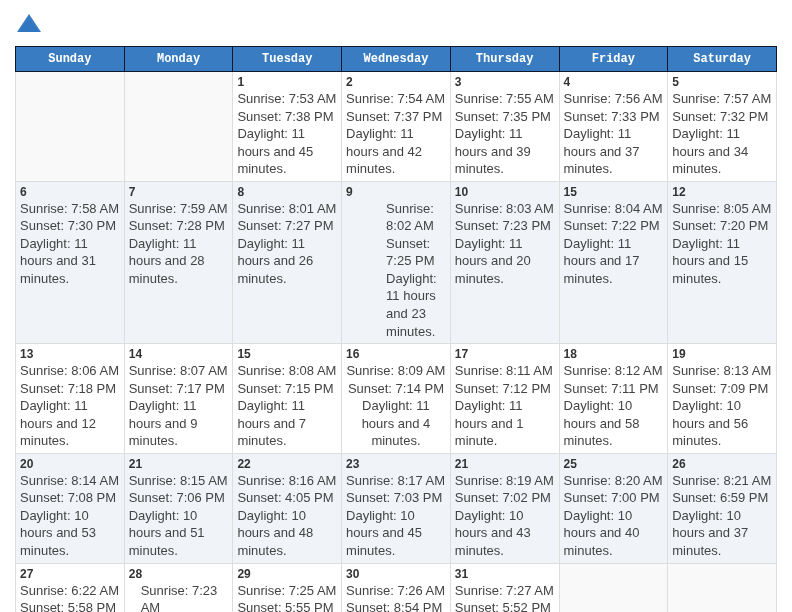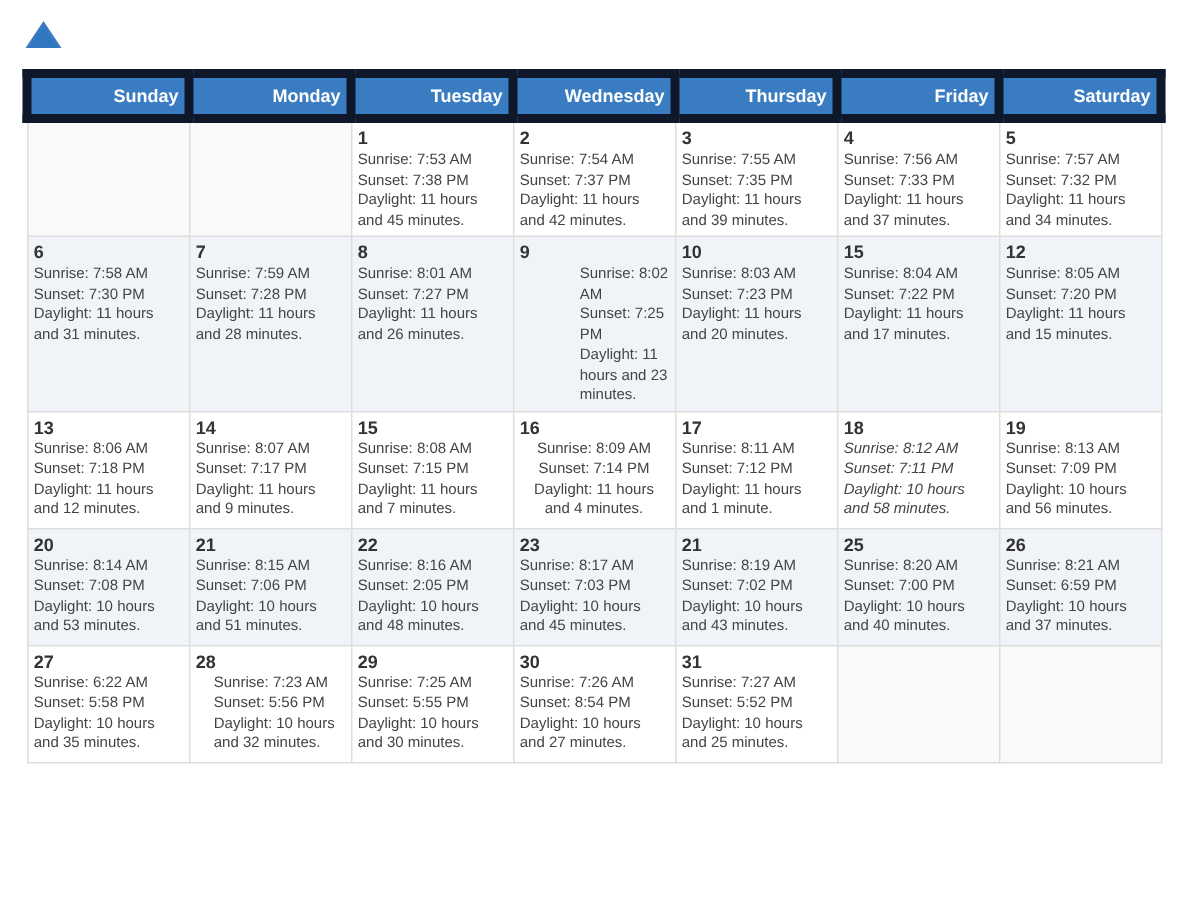--- a/index.html
+++ b/index.html
@@ -64,22 +64,23 @@
       width: 100%;
       border-collapse: collapse;
       table-layout: fixed;
     }
     .calendar th {
       background: #3a7cc1;
       color: #fff;
       font-size: 12px;
       font-weight: bold;
       padding: 5px 4px;
-      text-align: right;
-      border: 6px solid #0f172a;
+      text-align: center;
+      border: 1px solid #0f172a;
+      font-family: Liberation Mono, monospace;
     }
     .calendar td {
       border: 1px solid #ddd;
       vertical-align: top;
       padding: 3px 4px;
       height: 78px;
       font-size: 9.5px;
       color: #333;
       background: #fff;
     }
@@ -87,21 +88,21 @@
       background: #f9f9f9;
     }
     .day-num {
       font-size: 12px;
       font-weight: bold;
       color: #333;
       display: block;
       margin-bottom: 1px;
     }
     .day-info {
-      font-size: 10px;
+      font-size: 13px;
       color: #444;
       line-height: 1.35;
     }
     .alt-row td {
       background: #f0f4f9;
     }
   </style>
 </head>
 <body>
 
@@ -240,21 +241,21 @@
 Daylight: 11 hours and 4 minutes.</div>
           </td>
           <td>
             <span class="day-num">17</span>
             <div class="day-info" style="white-space: pre-line;">Sunrise: 8:11 AM
 Sunset: 7:12 PM
 Daylight: 11 hours and 1 minute.</div>
           </td>
           <td>
             <span class="day-num">18</span>
-            <div class="day-info" style="white-space: pre-line; font-style: italic;">Sunrise: 8:12 AM
+            <div class="day-info" style="white-space: pre-line;">Sunrise: 8:12 AM
 Sunset: 7:11 PM
 Daylight: 10 hours and 58 minutes.</div>
           </td>
           <td>
             <span class="day-num">19</span>
             <div class="day-info" style="white-space: pre-line;">Sunrise: 8:13 AM
 Sunset: 7:09 PM
 Daylight: 10 hours and 56 minutes.</div>
           </td>
         </tr>
@@ -267,21 +268,21 @@
           </td>
           <td>
             <span class="day-num">21</span>
             <div class="day-info" style="white-space: pre-line;">Sunrise: 8:15 AM
 Sunset: 7:06 PM
 Daylight: 10 hours and 51 minutes.</div>
           </td>
           <td>
             <span class="day-num">22</span>
             <div class="day-info" style="white-space: pre-line;">Sunrise: 8:16 AM
-Sunset: 2:05 PM
+Sunset: 4:05 PM
 Daylight: 10 hours and 48 minutes.</div>
           </td>
           <td>
             <span class="day-num">23</span>
             <div class="day-info" style="white-space: pre-line;">Sunrise: 8:17 AM
 Sunset: 7:03 PM
 Daylight: 10 hours and 45 minutes.</div>
           </td>
           <td>
             <span class="day-num">21</span>

